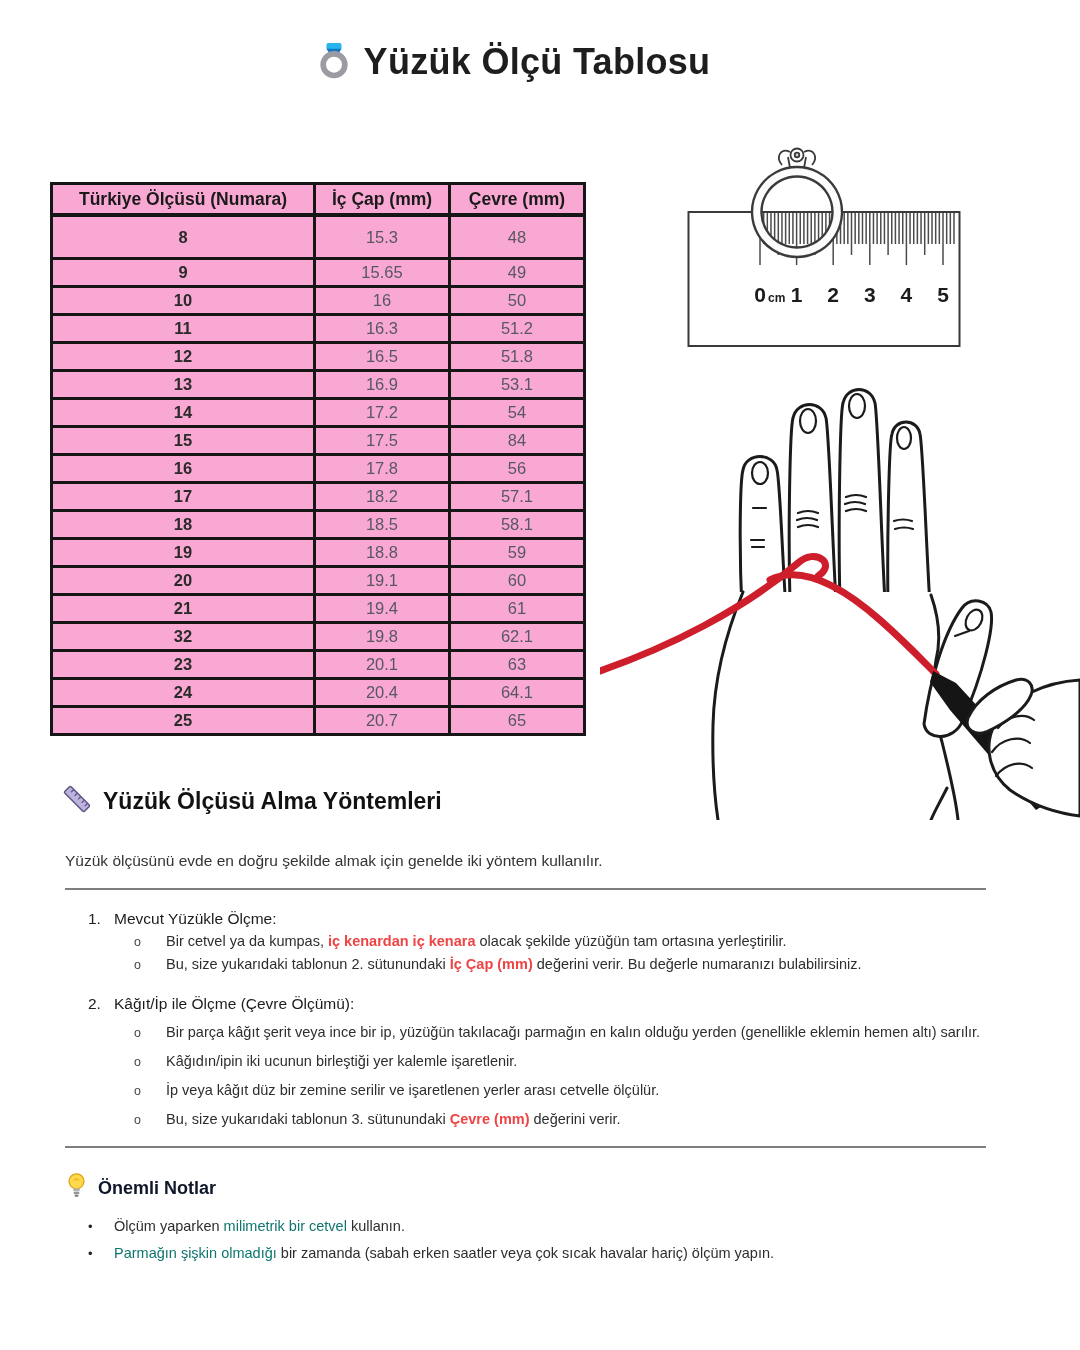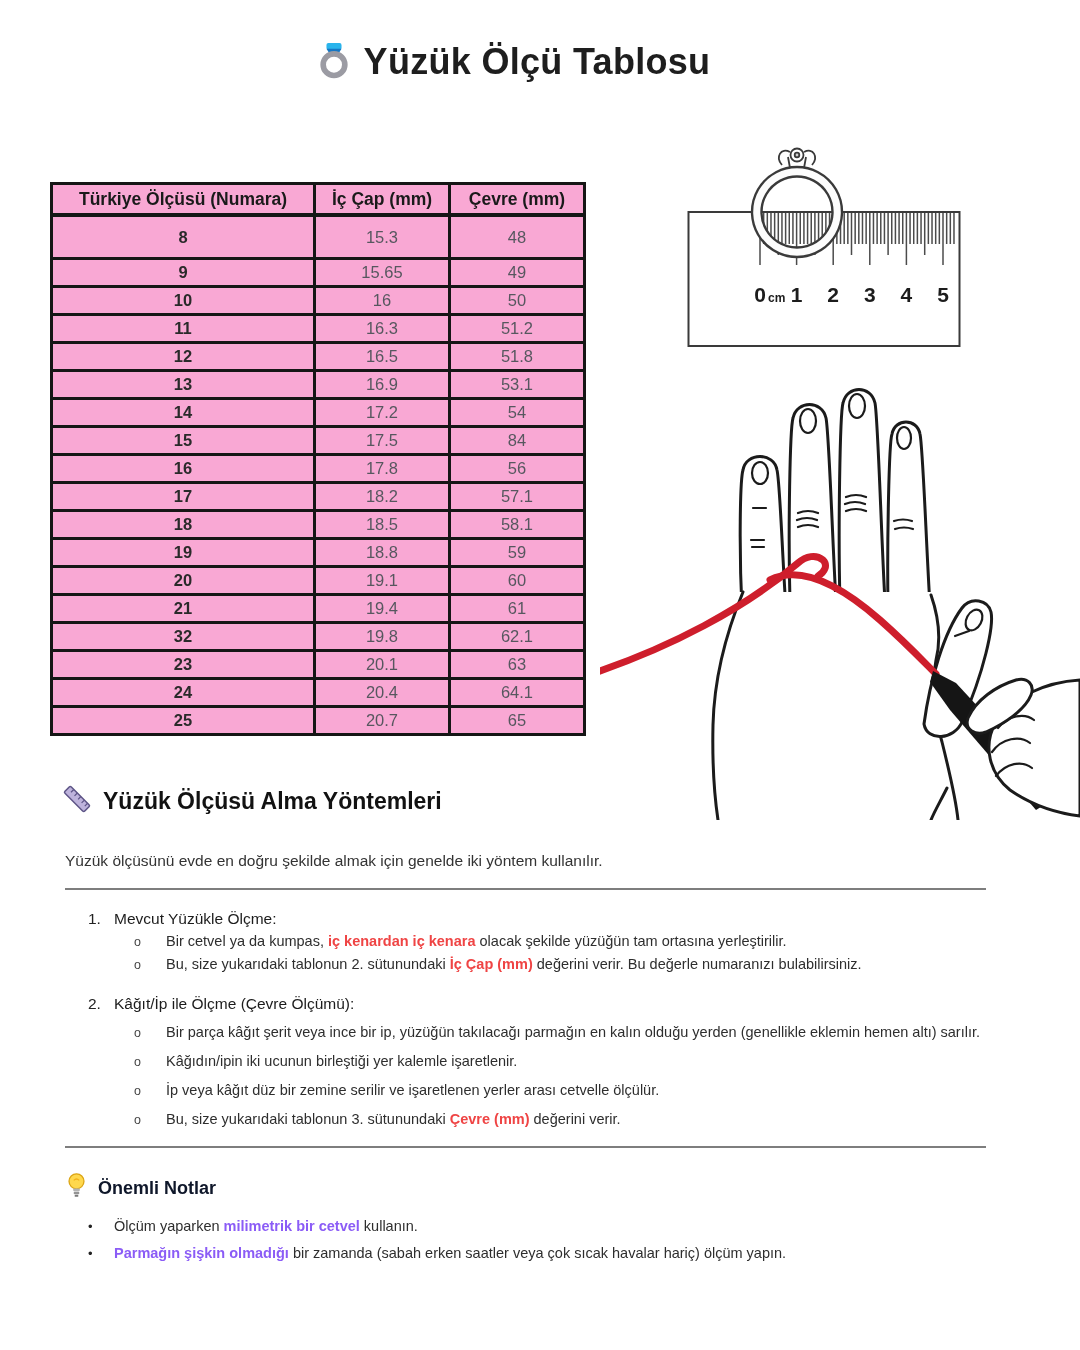--- a/index.html
+++ b/index.html
@@ -46,21 +46,21 @@
   .sb-text b{font-weight:700;color:#ef4444;}
   .method-item.m2{margin-top:21px;}
   .method-item.m2 .method-head{margin-bottom:11px;}
   .method-item.m2 .sub-bullet{margin-bottom:11px;}
 
   .notes-heading{left:66px;top:1172px;}
   .notes-heading h3{margin:0;font-size:18px;font-weight:700;color:#0f172a;}
   .notes-list{position:absolute;left:88px;top:1218px;width:950px;}
   .note-bullet{display:flex;font-size:14.5px;color:#2e2e2e;line-height:17px;margin-bottom:10px;}
   .nb-marker{flex:0 0 26px;font-size:13px;color:#222;}
-  .note-bullet b{font-weight:700;color:#8b5cf6;}
+  .note-bullet b{font-weight:400;color:#0f766e;}
 
   svg .ink{stroke:#1b1b1b;stroke-width:3;fill:#ffffff;stroke-linejoin:round;stroke-linecap:round;}
   svg .ink-line{stroke:#1b1b1b;stroke-width:3;fill:none;stroke-linejoin:round;stroke-linecap:round;}
   svg .detail{stroke:#1b1b1b;stroke-width:2.2;fill:none;stroke-linecap:round;}
 </style>
 </head>
 <body>
 
 <div class="page">
 

